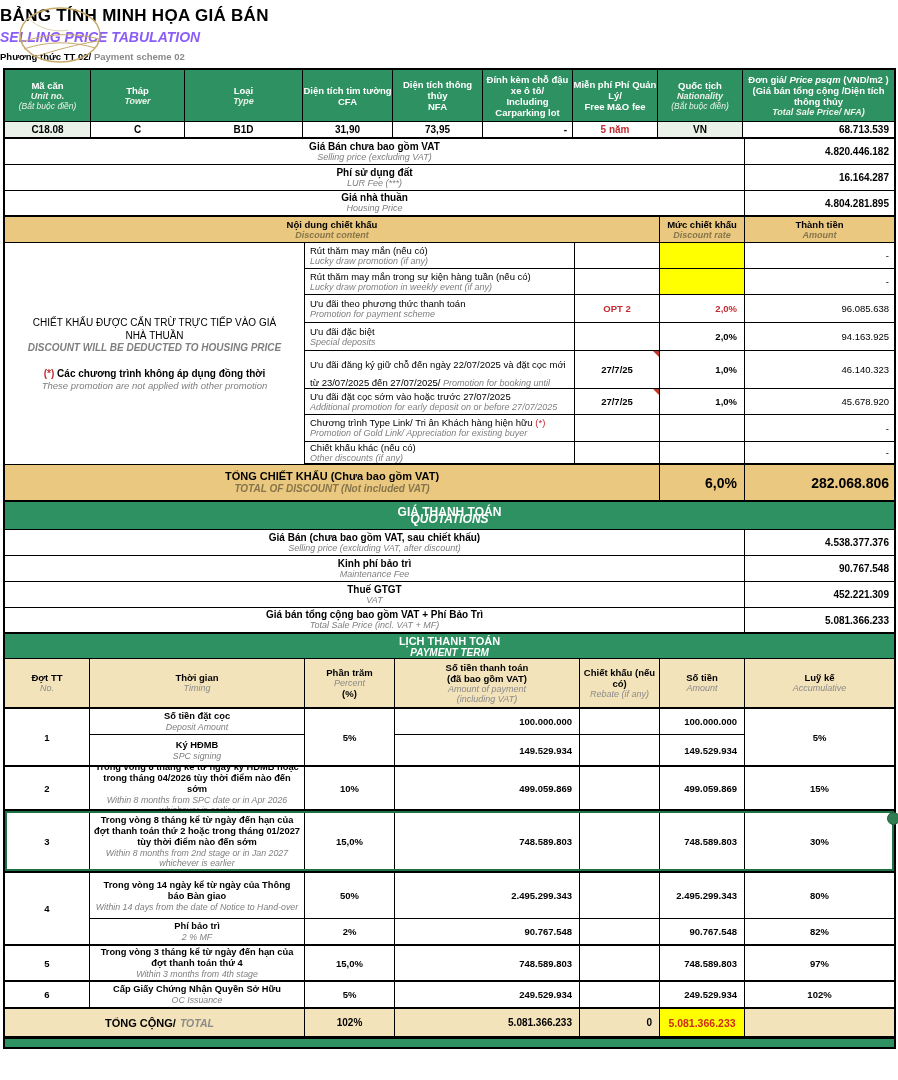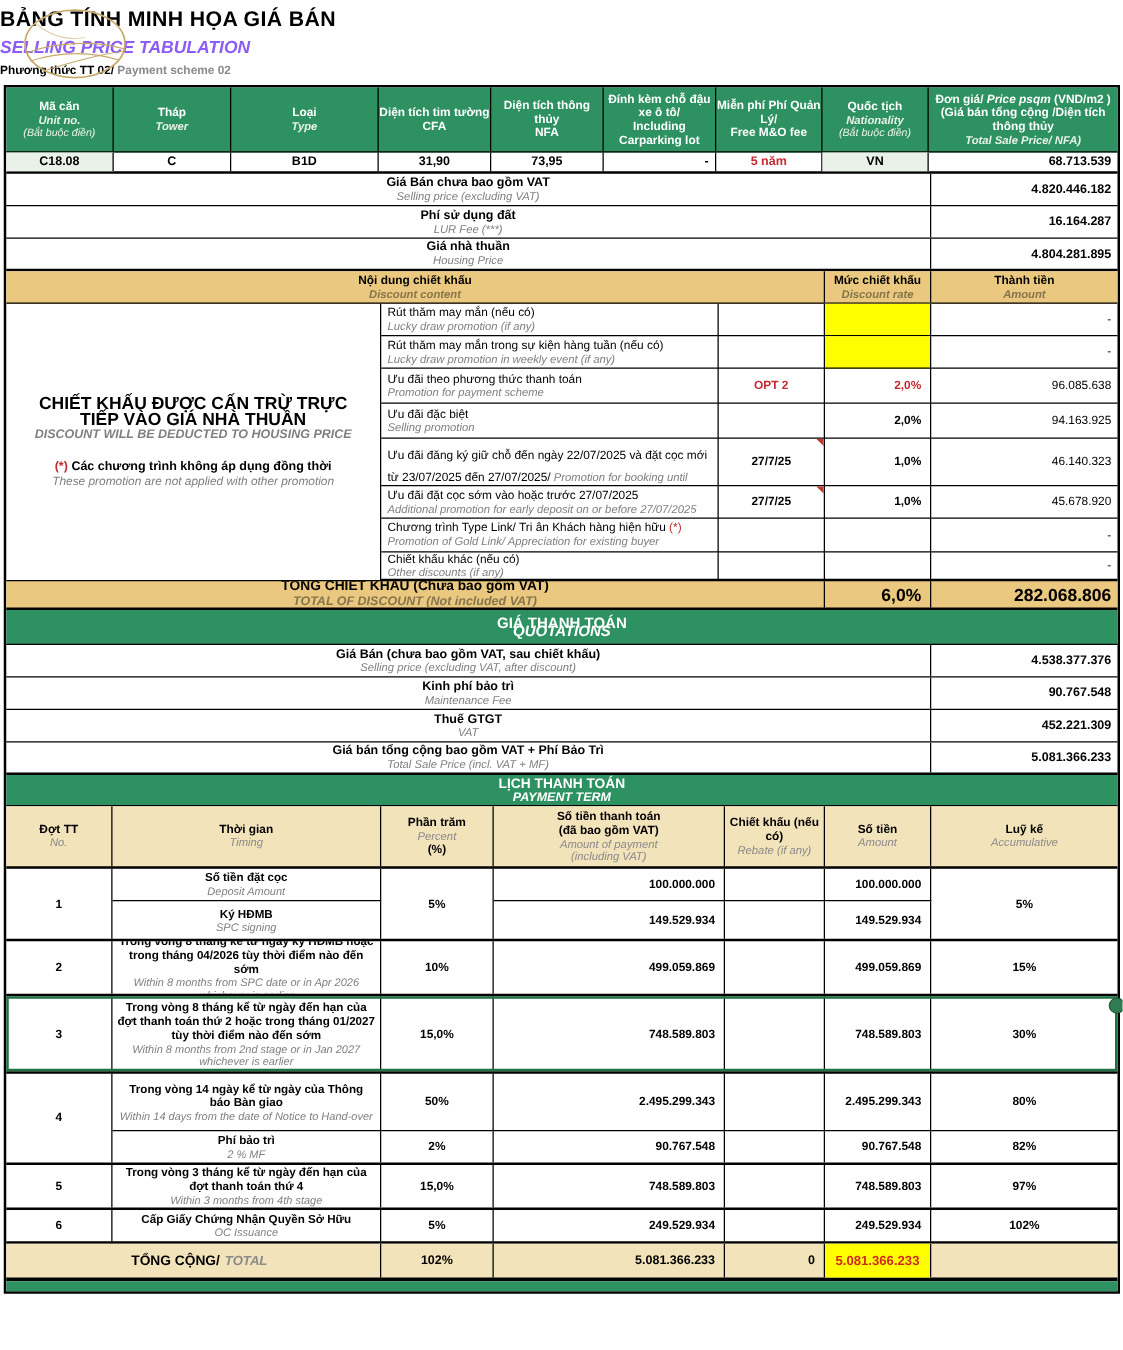--- a/index.html
+++ b/index.html
@@ -42,35 +42,35 @@
   .pr .vi { font-size:10px; }
   .pr .val { font-weight:bold; font-size:10px; }
   .thick { border-bottom:2px solid #000; }
   
   .dh { grid-template-columns:655px 85px auto; height:26px; background:#eac87f; border-bottom:1px solid #000; }
   .dh .en { color:#86754b; font-weight:bold; }
   .db { grid-template-columns:300px 270px 85px 85px auto;
         grid-template-rows:26px 26px 28px 28px 38px 26px 27px 22px; }
   .db .c { border-bottom:1px solid #000; }
   .side { grid-row:1/9; border-bottom:none !important; padding:0 16px; }
-  .side .b1 { font-weight:bold; font-size:14px; line-height:13px; }
+  .side .b1 { font-weight:normal; font-size:10px; line-height:13px; }
   .side .b2 { font-weight:bold; font-style:italic; color:#7f7f7f; font-size:10px; line-height:12px; }
   .side .b3 { font-weight:bold; font-size:10px; margin-top:14px; line-height:12px; }
   .side .b4 { font-style:italic; color:#7f7f7f; font-size:9.5px; line-height:11px; }
   .desc { align-items:flex-start !important; text-align:left; padding-left:5px; padding-right:4px; }
   .dvi { font-size:9.5px; line-height:11px; }
   .den { font-style:italic; color:#7f7f7f; font-size:9px; line-height:10.5px; }
   .optc { font-weight:bold; font-size:9.5px; position:relative; }
   .cm { position:absolute; top:0; right:0; width:0; height:0;
         border-top:6px solid #c0392b; border-left:6px solid transparent; }
   .rate { justify-content:center; align-items:flex-end !important; padding-right:7px;
           font-weight:bold; font-size:9.5px; }
   .yel { background:#ffff00; }
   .amt { justify-content:center; align-items:flex-end !important; padding-right:5px; font-size:9.5px; }
-  .dt { grid-template-columns:655px 85px auto; height:24px; background:#eac87f;
+  .dt { grid-template-columns:655px 85px auto; height:38px; background:#eac87f;
         border-top:1px solid #000; border-bottom:2px solid #000; }
   .dt .tvi { font-weight:bold; font-size:11px; line-height:13px; }
   .dt .ten { font-weight:bold; font-style:italic; color:#86754b; font-size:10px; line-height:12px; }
   .dt .rate, .dt .amt { font-weight:bold; font-size:14px; }
   
   .band1 { height:28px; background:#2e9161; position:relative; border-bottom:1px solid #000; }
   .band1 span { position:absolute; left:0; right:0; text-align:center; color:#fff;
                 font-weight:bold; font-size:12px; }
   .bo1 { top:3px; }
   .bo2 { top:10px; font-style:italic; }
@@ -251,21 +251,21 @@
     <div class="c desc" style="grid-column:2;grid-row:3">
       <span class="dvi">Ưu đãi theo phương thức thanh toán</span>
       <span class="den">Promotion for payment scheme</span>
     </div>
     <div class="c optc red" style="grid-column:3;grid-row:3">OPT 2</div>
     <div class="c rate red" style="grid-column:4;grid-row:3">2,0%</div>
     <div class="c nr amt" style="grid-column:5;grid-row:3">96.085.638</div>
 
     <div class="c desc" style="grid-column:2;grid-row:4">
       <span class="dvi">Ưu đãi đặc biệt</span>
-      <span class="den">Selling promotion</span>
+      <span class="den">Special deposits</span>
     </div>
     <div class="c optc" style="grid-column:3;grid-row:4"></div>
     <div class="c rate" style="grid-column:4;grid-row:4">2,0%</div>
     <div class="c nr amt" style="grid-column:5;grid-row:4">94.163.925</div>
 
     <div class="c desc" style="grid-column:2;grid-row:5;display:block;padding-top:3px">
       <span class="dvi">Ưu đãi đăng ký giữ chỗ đến ngày 22/07/2025 và đặt cọc mới từ 23/07/2025 đến 27/07/2025/</span><span class="den"> Promotion for booking until 22/07/2025 and new deposits from 23/07/2025 to 27/07/2025</span>
     </div>
     <div class="c optc" style="grid-column:3;grid-row:5">
       <span>27/7/25</span>

